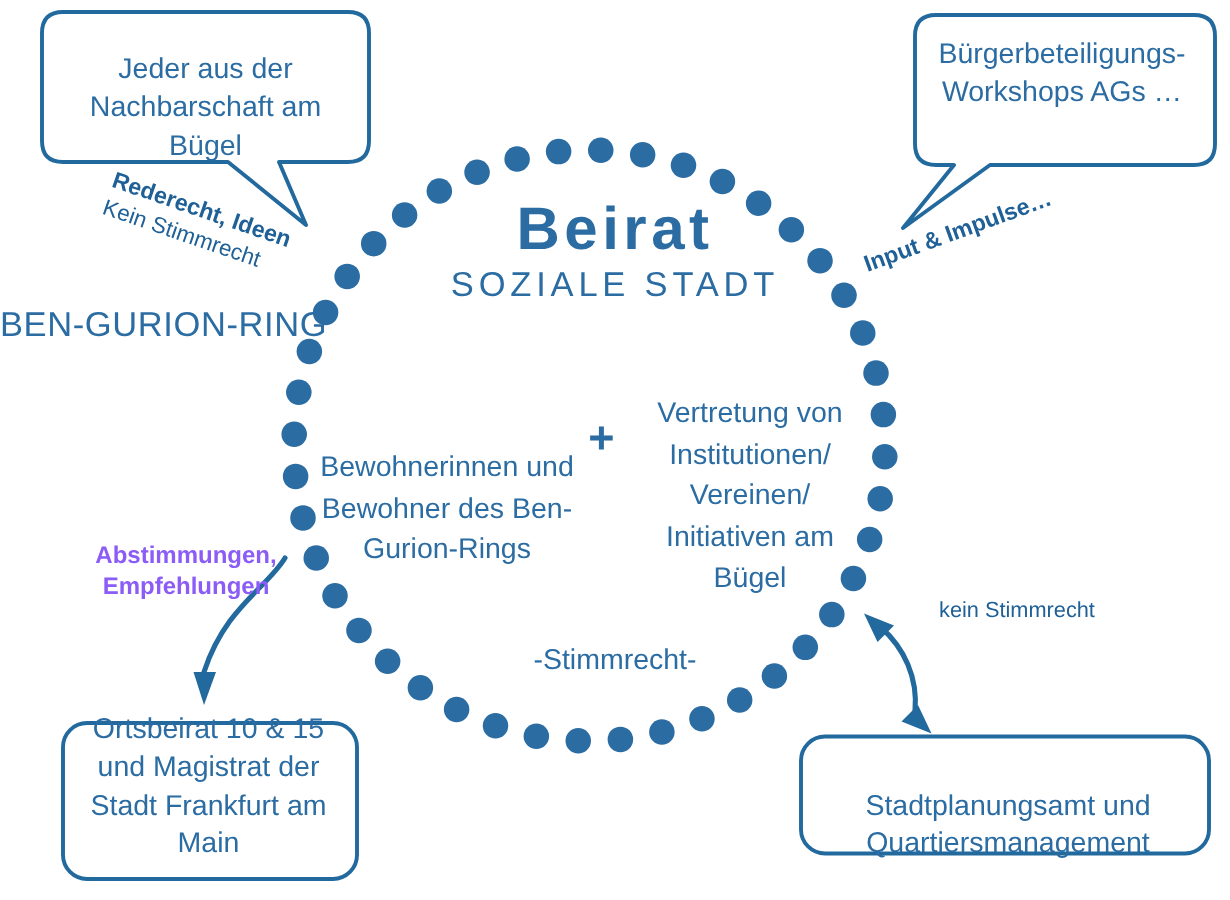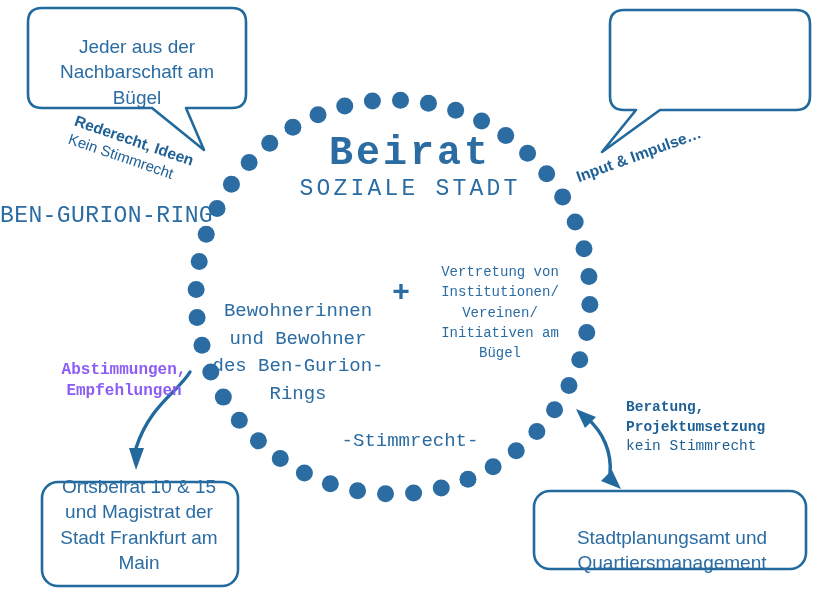--- a/index.html
+++ b/index.html
@@ -7,21 +7,21 @@
   body{
     width:820px;height:600px;
     background:#ffffff;
     font-family:"Liberation Sans", sans-serif;
     overflow:hidden;
     position:relative;
   }
   #stage{position:relative;width:820px;height:600px;}
   #stage > svg{position:absolute;left:0;top:0;}
 
-  .txt{position:absolute;color:#2b6ca3;font-family:Liberation Mono, monospace;}
+  .txt{position:absolute;color:#2b6ca3;}
 
   
   .callout-text{
     position:absolute;text-align:center;color:#2b6ca3;
     font-size:19px;line-height:1.33;
   }
 
   
   #beirat-title{
     left:0;right:0;top:131px;text-align:center;
@@ -40,21 +40,21 @@
   #col-left{
     left:208px;top:262px;width:180px;text-align:center;
     font-size:19px;line-height:1.45;color:#2b6ca3;margin-top:36px;
   }
   #plus-sign{
     left:388px;top:278px;width:26px;text-align:center;
     font-size:30px;font-weight:bold;color:#2b6ca3;line-height:1;
   }
   #col-right{
     left:420px;top:262px;width:160px;text-align:center;
-    font-size:14px;line-height:1.45;color:#2b6ca3;
+    font-size:19px;line-height:1.45;color:#2b6ca3;
   }
   #stimmrecht{
     left:0;right:0;top:430px;text-align:center;
     font-size:19px;color:#2b6ca3;
   }
 
   
   .rot-label{position:absolute;color:#1f6096;white-space:nowrap;}
   #rederecht{
     left:78px;top:112px;transform:rotate(19deg);transform-origin:left top;
@@ -172,30 +172,30 @@
   <div id="beirat-title" class="txt">Beirat</div>
   <div id="soziale-stadt" class="txt">SOZIALE STADT</div>
   <div id="ben-gurion-ring" class="txt">BEN-GURION-RING</div>
 
   <div id="col-left" class="txt">Bewohnerinnen und Bewohner des Ben-Gurion-Rings</div>
   <div id="plus-sign" class="txt">+</div>
   <div id="col-right" class="txt">Vertretung von Institutionen/ Vereinen/ Initiativen am Bügel</div>
   <div id="stimmrecht" class="txt">-Stimmrecht-</div>
 
   <div class="callout-text c1">Jeder aus der Nachbarschaft am Bügel</div>
+  <div class="callout-text c2">Bürgerbeteiligungs- Workshops AGs …</div>
   <div class="callout-text c3">Ortsbeirat 10 &amp; 15 und Magistrat der Stadt Frankfurt am Main</div>
   <div class="callout-text c4">Stadtplanungsamt und Quartiersmanagement</div>
 
   <div id="rederecht" class="rot-label">
     <span class="l1">Rederecht, Ideen</span>
     <span class="l2">Kein Stimmrecht</span>
   </div>
 
   <div id="input-impulse" class="rot-label">Input &amp; Impulse…</div>
 
   <div id="abstimmungen" class="txt">Abstimmungen, Empfehlungen</div>
 
   <div id="beratung" class="txt">
-    <span class="b">Beratung, Projektumsetzung</span>
     <span class="n">kein Stimmrecht</span>
   </div>
 
 </div>
 
 </body></html>

